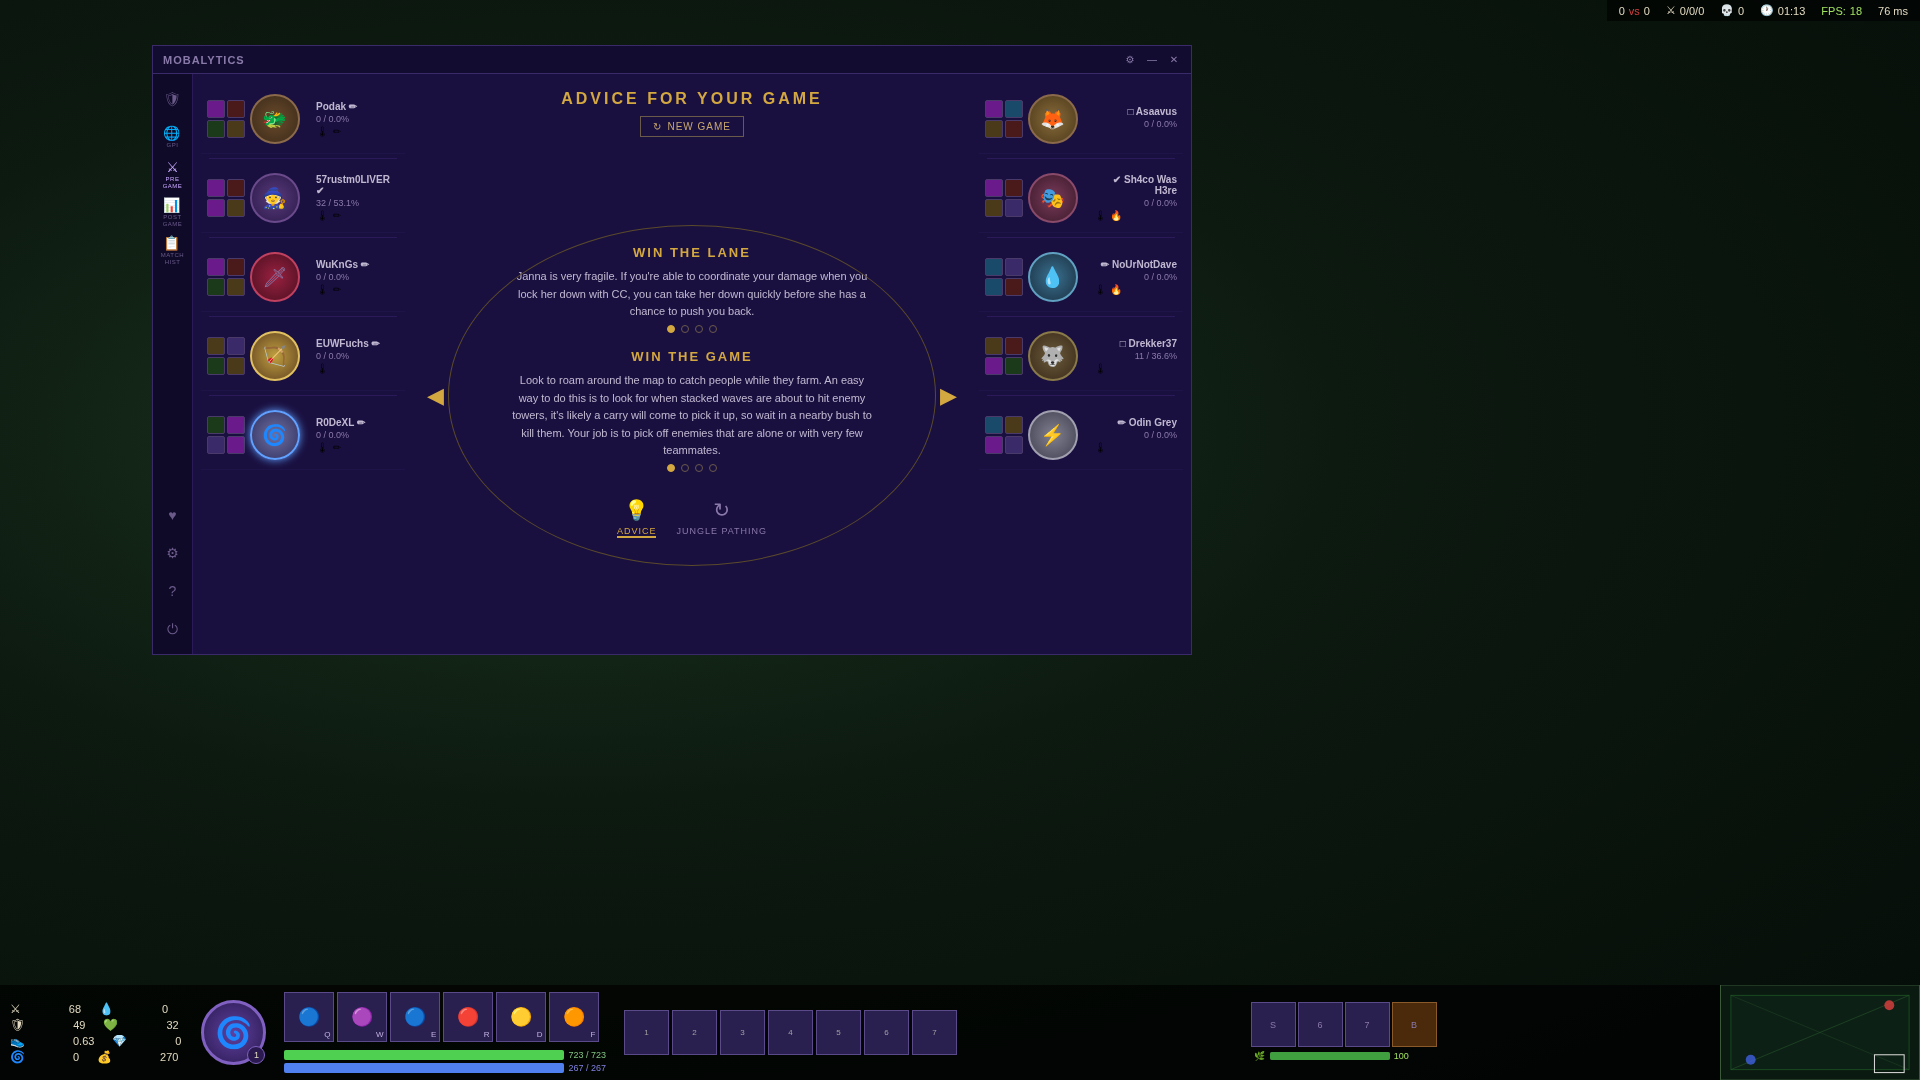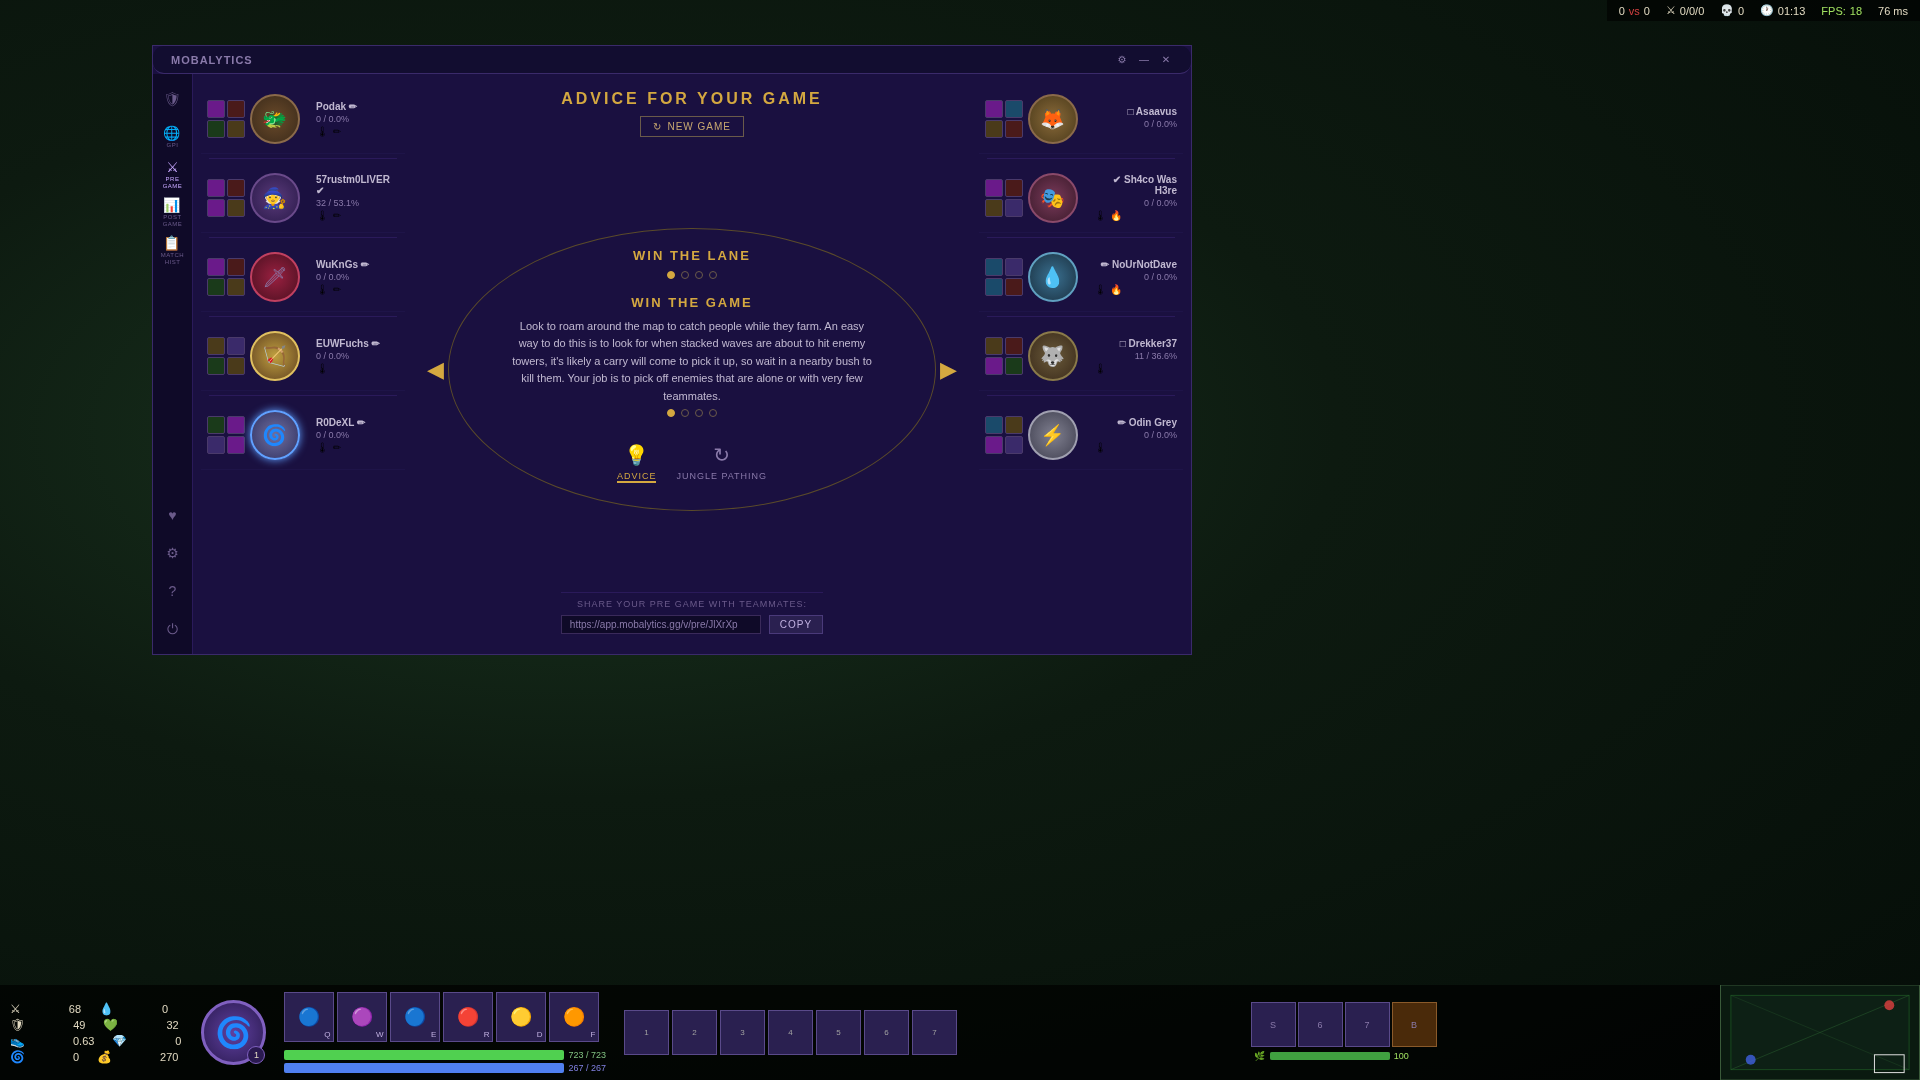--- a/index.html
+++ b/index.html
@@ -31,25 +31,24 @@
       border: 1px solid #3a2a6a;
       z-index: 10;
       display: flex;
       flex-direction: column;
     }
 
     .panel-titlebar {
       display: flex;
       align-items: center;
       justify-content: space-between;
-      padding: 4px 18px;
+      padding: 4px 10px;
       background: #120d30;
       border-bottom: 1px solid #3a2a6a;
       height: 28px;
-      border-radius: 11px;
     }
 
     .panel-title {
       color: #8a7aaa;
       font-size: 11px;
       font-weight: bold;
       letter-spacing: 1px;
     }
 
     .panel-controls {
@@ -775,20 +774,21 @@
           </button>
 
           <div class="oval-wrapper" style="flex:1; width:100%;">
             <div class="oval-arrow">◀</div>
             <div style="flex:1; position:relative; display:flex; flex-direction:column;">
               <div class="oval-border"></div>
               <div class="advice-sections">
 
                 <div class="advice-section">
                   <div class="advice-section-title">WIN THE LANE</div>
+                  <div class="advice-text">Janna is very fragile. If you're able to coordinate your damage when you lock her down with CC, you can take her down quickly before she has a chance to push you back.</div>
                   <div class="dots-indicator">
                     <div class="dot active"></div>
                     <div class="dot"></div>
                     <div class="dot"></div>
                     <div class="dot"></div>
                   </div>
                 </div>
 
                 <div class="advice-section">
                   <div class="advice-section-title">WIN THE GAME</div>
@@ -810,27 +810,20 @@
                     <span class="advice-tab-icon">↻</span>
                     <span class="advice-tab-label">JUNGLE PATHING</span>
                   </div>
                 </div>
 
               </div>
             </div>
             <div class="oval-arrow">▶</div>
           </div>
 
-          <div class="share-section">
-            <div class="share-label">SHARE YOUR PRE GAME WITH TEAMMATES:</div>
-            <div class="share-link-row">
-              <input class="share-link-input" type="text" readonly="" value="https://app.mobalytics.gg/v/pre/JlXrXp" style="">
-              <button class="copy-btn">COPY</button>
-            </div>
-          </div>
         </div>
 
         <div class="team-right">
 
           <div class="player-row">
             <div class="player-info">
               <div class="player-name">□ Asaavus</div>
               <div class="player-stats">0 / 0.0%</div>
             </div>
             <div class="player-avatar" style="background: radial-gradient(#8a6a3a, #4a3a1a); border-color:#8a6a4a;">🦊</div>

